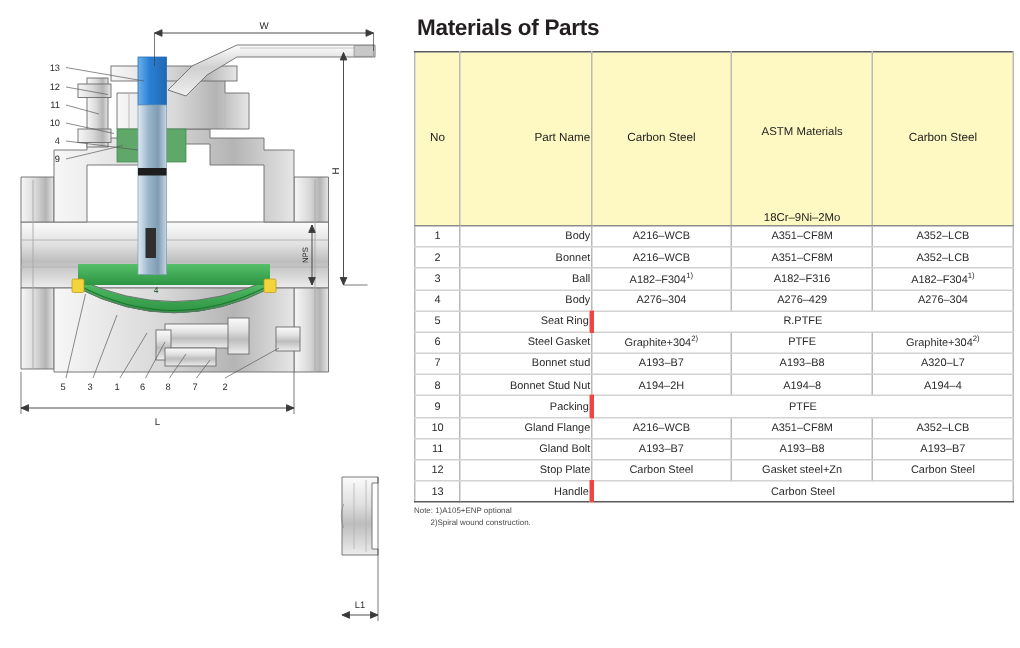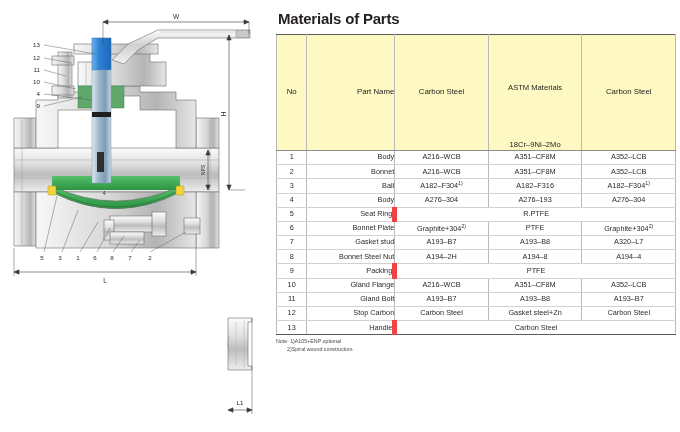--- a/index.html
+++ b/index.html
@@ -43,21 +43,21 @@
     font-size:7.8px;
     height:24px;
     border-top:1.6px solid #5a5a5a;
     border-bottom:1.2px solid #8d8d8d;
     color:#1d1d1d;
   }
   table.mat tbody tr:last-child td{border-bottom:1.6px solid #5a5a5a;}
   table.mat .c-no{width:30px;}
   table.mat .c-name{width:86px;text-align:right;}
   table.mat .c-m{width:94px;}
-  table.mat td.span{border-left:5px solid #ef4444;border-right:1px solid #b9b9b9;margin-left:32px;}
+  table.mat td.span{border-left:3px solid #ef4444;border-right:1px solid #b9b9b9;margin-left:32px;}
   .hdr2{display:block;font-size:7.6px;line-height:1.25;margin-top:48px;}
   .sup{font-size:5.2px;vertical-align:super;}
   .note{
     margin-top:3px;font-size:5.3px;color:#4a4a4a;line-height:1.45;
   }
   .note .l2{display:block;padding-left:11px;}
   .dim-txt{font-family:"Liberation Sans", sans-serif;}
 </style>
 </head>
 <body>
@@ -304,45 +304,45 @@
             <td class="c-no">3</td>
             <td class="c-name">Ball</td>
             <td class="c-m">A182–F304<span class="sup">1)</span></td>
             <td class="c-m">A182–F316</td>
             <td class="c-m">A182–F304<span class="sup">1)</span></td>
           </tr>
           <tr>
             <td class="c-no">4</td>
             <td class="c-name">Body</td>
             <td class="c-m">A276–304</td>
-            <td class="c-m">A276–193</td>
+            <td class="c-m">A276–429</td>
             <td class="c-m">A276–304</td>
           </tr>
           <tr>
             <td class="c-no">5</td>
             <td class="c-name">Seat Ring</td>
             <td class="c-m span" colspan="3">R.PTFE</td>
           </tr>
           <tr>
             <td class="c-no">6</td>
-            <td class="c-name">Bonnet Plate</td>
+            <td class="c-name">Steel Gasket</td>
             <td class="c-m">Graphite+304<span class="sup">2)</span></td>
             <td class="c-m">PTFE</td>
             <td class="c-m">Graphite+304<span class="sup">2)</span></td>
           </tr>
           <tr>
             <td class="c-no">7</td>
-            <td class="c-name">Gasket stud</td>
+            <td class="c-name">Bonnet stud</td>
             <td class="c-m">A193–B7</td>
             <td class="c-m">A193–B8</td>
             <td class="c-m">A320–L7</td>
           </tr>
           <tr>
             <td class="c-no">8</td>
-            <td class="c-name">Bonnet Steel Nut</td>
+            <td class="c-name">Bonnet Stud Nut</td>
             <td class="c-m">A194–2H</td>
             <td class="c-m">A194–8</td>
             <td class="c-m">A194–4</td>
           </tr>
           <tr>
             <td class="c-no">9</td>
             <td class="c-name">Packing</td>
             <td class="c-m span" colspan="3">PTFE</td>
           </tr>
           <tr>
@@ -354,21 +354,21 @@
           </tr>
           <tr>
             <td class="c-no">11</td>
             <td class="c-name">Gland Bolt</td>
             <td class="c-m">A193–B7</td>
             <td class="c-m">A193–B8</td>
             <td class="c-m">A193–B7</td>
           </tr>
           <tr>
             <td class="c-no">12</td>
-            <td class="c-name">Stop Carbon</td>
+            <td class="c-name">Stop Plate</td>
             <td class="c-m">Carbon Steel</td>
             <td class="c-m">Gasket steel+Zn</td>
             <td class="c-m">Carbon Steel</td>
           </tr>
           <tr>
             <td class="c-no">13</td>
             <td class="c-name">Handle</td>
             <td class="c-m span" colspan="3">Carbon Steel</td>
           </tr>
         </tbody>

